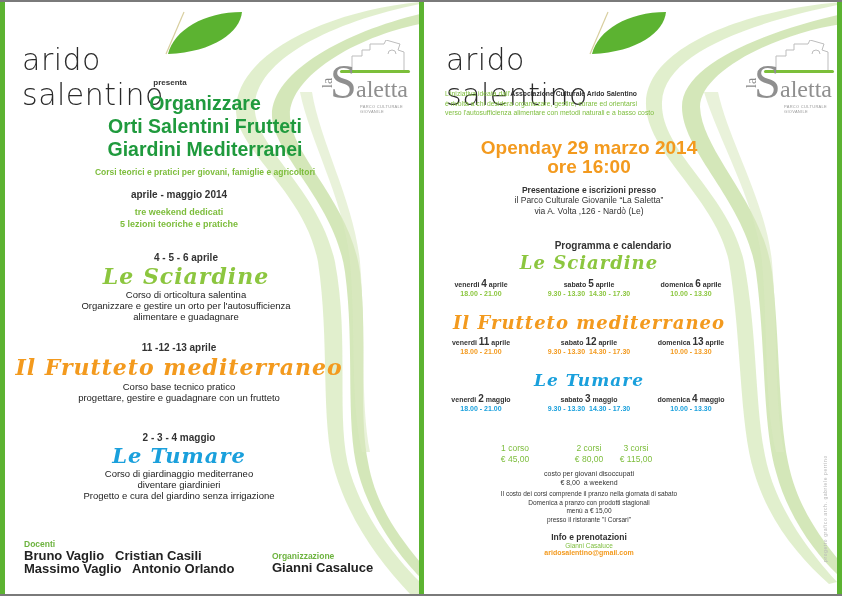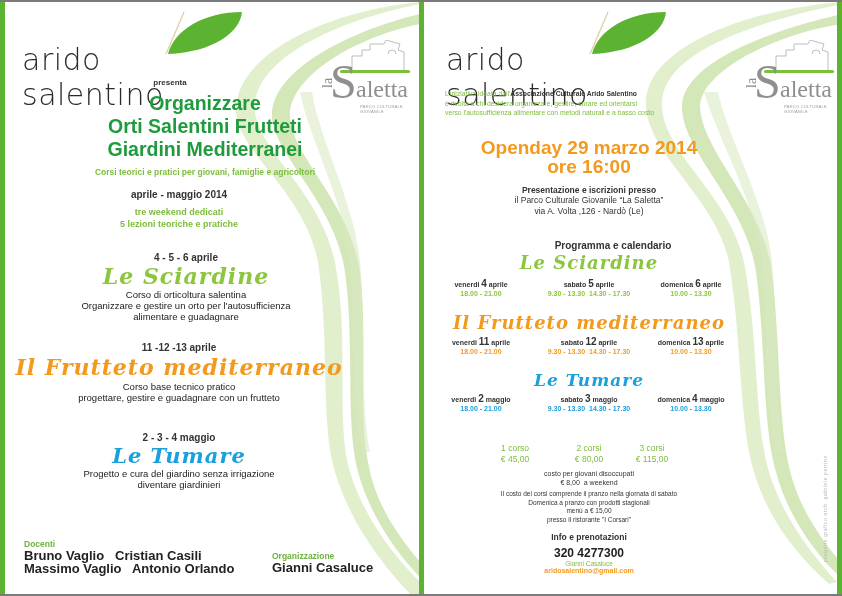--- a/index.html
+++ b/index.html
@@ -120,22 +120,23 @@
   <div class="layer c" style="left:0; top:340px; width:358px;">
     <div class="dark-bold">11 -12 -13 aprile</div>
     <div class="script" style="font-size:22px; color:#f39a1e; line-height:28px;">Il Frutteto mediterraneo</div>
     <div class="desc">Corso base tecnico pratico</div>
     <div class="desc">progettare, gestire e guadagnare con un frutteto</div>
   </div>
 
   <div class="layer c" style="left:0; top:430px; width:358px;">
     <div class="dark-bold">2  - 3 - 4 maggio</div>
     <div class="script" style="font-size:21px; color:#1aa0dc; line-height:25px;">Le Tumare</div>
+    <div class="desc">Corso di giardinaggio mediterraneo</div>
+    <div class="desc">diventare giardinieri</div>
     <div class="desc">Progetto e cura del giardino senza irrigazione</div>
-    <div class="desc">diventare giardinieri</div>
   </div>
 
   <div class="layer" style="left:24px; top:537px;">
     <div class="docenti-label">Docenti</div>
     <div class="names" style="white-space:pre;">Bruno Vaglio   Cristian Casili</div>
     <div class="names" style="white-space:pre;">Massimo Vaglio   Antonio Orlando</div>
   </div>
 
   <div class="layer" style="left:272px; top:549px;">
     <div class="docenti-label">Organizzazione</div>
@@ -241,38 +242,37 @@
   </div>
 
   <div class="cost-col" style="left:66px; top:441px; width:50px;">
     <div>1 corso</div>
     <div>€ 45,00</div>
   </div>
   <div class="cost-col" style="left:140px; top:441px; width:50px;">
     <div>2 corsi</div>
     <div>€ 80,00</div>
   </div>
-  <div class="cost-col" style="left:198px; top:441px; width:60px;">
+  <div class="cost-col" style="left:182px; top:441px; width:60px;">
     <div>3 corsi</div>
     <div>€ 115,00</div>
   </div>
   <div class="layer c" style="left:0; top:467px; width:330px;">
     <div class="small-dark-b" style="font-weight:normal;">costo per giovani disoccupati</div>
     <div class="small-dark-b" style="font-weight:normal; white-space:pre;">€ 8,00  a weekend</div>
   </div>
   <div class="layer c" style="left:0; top:488px; width:330px;">
     <div class="small-dark">Il costo dei corsi comprende il pranzo nella giornata di sabato</div>
     <div class="small-dark">Domenica a pranzo con prodotti stagionali</div>
     <div class="small-dark">menù a € 15,00</div>
     <div class="small-dark">presso il ristorante "I Corsari"</div>
   </div>
 
   <div class="layer c" style="left:0; top:530px; width:330px;">
     <div class="info-title">Info e prenotazioni</div>
-    <div class="phone" style="margin-top:4px;">320 4277300</div>
     <div class="contact">Gianni Casaluce</div>
     <div class="email">aridosalentino@gmail.com</div>
   </div>
 
   <div class="credit" style="left:398px; top:560px;">progetto grafico arch. gabriele perrino</div>
 </div>
 
 <div class="bottomline"></div>
 
 </body></html>

